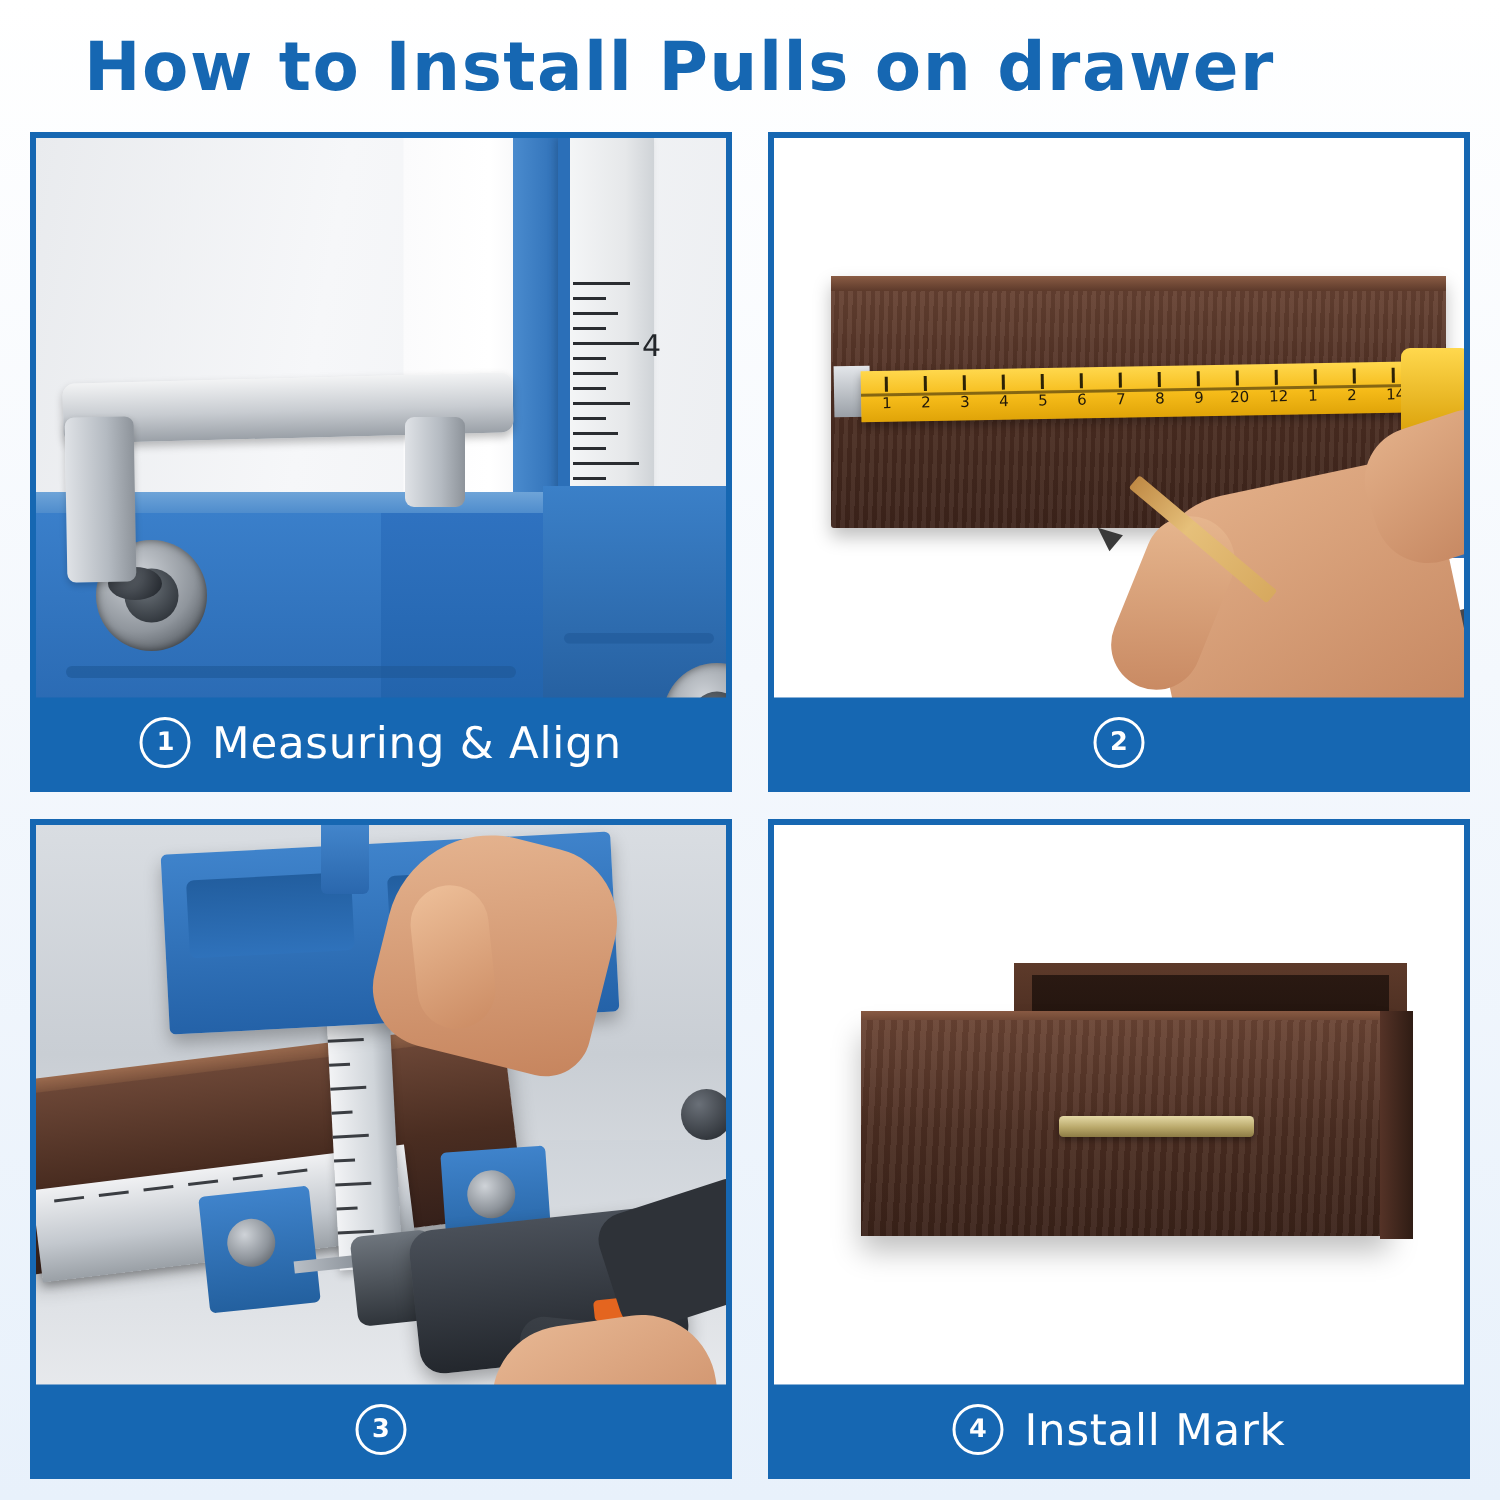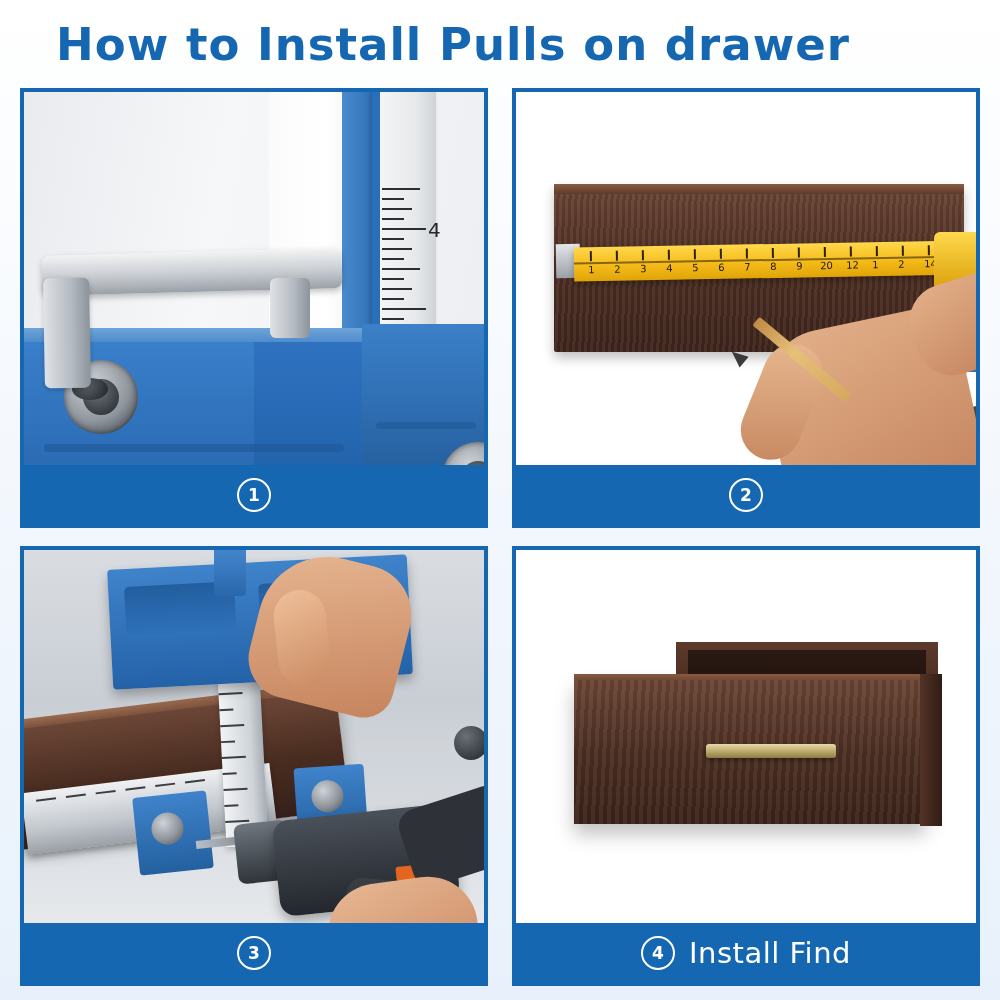--- a/index.html
+++ b/index.html
@@ -287,20 +287,21 @@
             </div>
           <div class="hsmall"></div>
 
           <div class="bar"></div>
           <div class="barfoot"></div>
           <div class="barfoot2"></div>
         </div>
       </div>
       <div class="caption">
         <div class="num">1</div>
+        <div class="txt">Measuring &amp; Align</div>
       </div>
     </div>
 
     <div class="card c2">
       <div class="photo">
         <div class="p2">
           <div class="board"></div>
           <div class="boardEdge"></div>
 
           <div class="hook"></div>
@@ -419,18 +420,18 @@
           <div class="boxback"></div>
           <div class="boxinner"></div>
           <div class="frontTop"></div>
           <div class="front"></div>
           <div class="frontSide"></div>
           <div class="pull"></div>
         </div>
       </div>
       <div class="caption">
         <div class="num">4</div>
-        <div class="txt">Install Find</div>
+        <div class="txt">Install Mark</div>
       </div>
     </div>
 
   </div>
 </div>
 
 </body></html>

